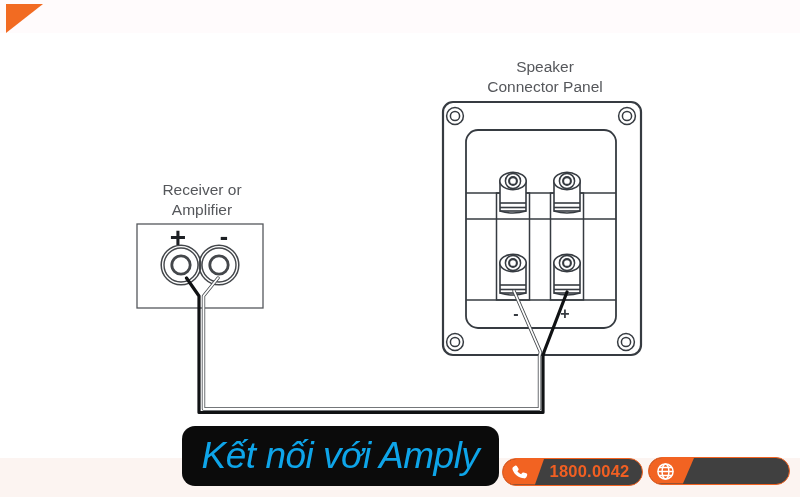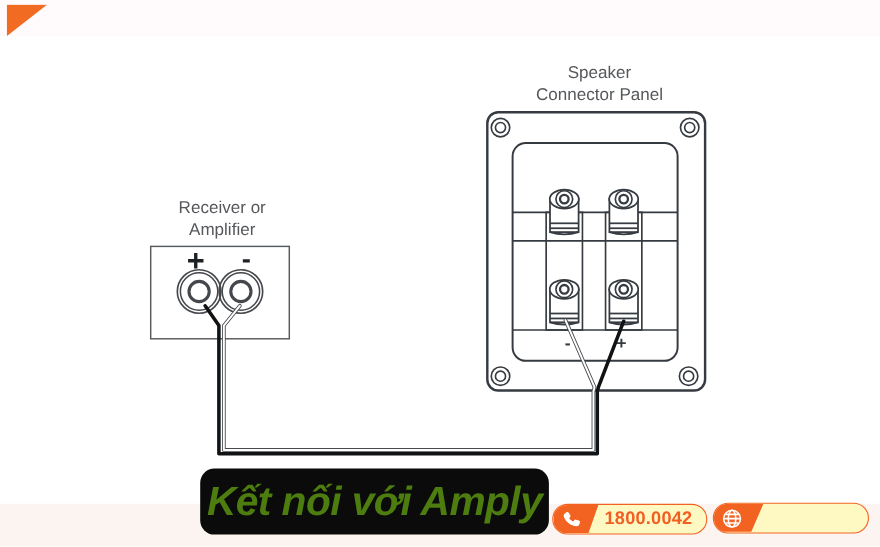--- a/index.html
+++ b/index.html
@@ -9,23 +9,23 @@
   .band-bottom{position:absolute;left:0;top:458px;width:800px;height:39px;background:#fcf4f1;}
   .corner-triangle{position:absolute;left:6px;top:4px;width:37px;height:29px;
          background:#f26b22;clip-path:polygon(0 0,100% 0,0 100%);}
   svg.diagram{position:absolute;left:0;top:0;}
   .lbl{font-size:15.5px;fill:#55575b;text-anchor:middle;}
   .ampsign-plus{font-size:28px;font-weight:bold;fill:#1d2024;text-anchor:middle;}
   .ampsign-minus{font-size:25px;font-weight:bold;fill:#1d2024;text-anchor:middle;}
   .psign{font-size:16px;font-weight:600;fill:#363b41;text-anchor:middle;}
   .banner{position:absolute;left:182px;top:426px;width:317px;height:60px;background:#0b0b0b;
          border-radius:13px;display:flex;align-items:center;justify-content:center;}
-  .banner span{font-size:37px;font-weight:bold;font-style:italic;color:#4d7c0f;
+  .banner span{font-size:37px;font-weight:normal;font-style:italic;color:#0ea5e9;
          letter-spacing:-0.5px;white-space:nowrap;}
-  .badge{position:absolute;height:27.5px;background:#fef9c3;border:1.5px solid #f26322;
+  .badge{position:absolute;height:27.5px;background:#404040;border:1.5px solid #f26322;
          border-radius:15px;overflow:hidden;box-sizing:border-box;}
   .badge-hotline{left:502px;top:458px;width:141px;}
   .badge-website{left:648px;top:457px;width:142px;}
   .chip{position:absolute;left:0;top:0;bottom:0;width:50px;background:#f26322;}
   .chip-hotline{clip-path:polygon(0 0,41px 0,32px 100%,0 100%);}
   .chip-website{clip-path:polygon(0 0,45px 0,34px 100%,0 100%);}
   .chip svg{position:absolute;left:7px;top:3.5px;}
   .badge-label{position:absolute;top:0;bottom:0;display:flex;align-items:center;
          justify-content:center;font-size:16.5px;font-weight:bold;color:#f15f22;
          letter-spacing:0.2px;}

